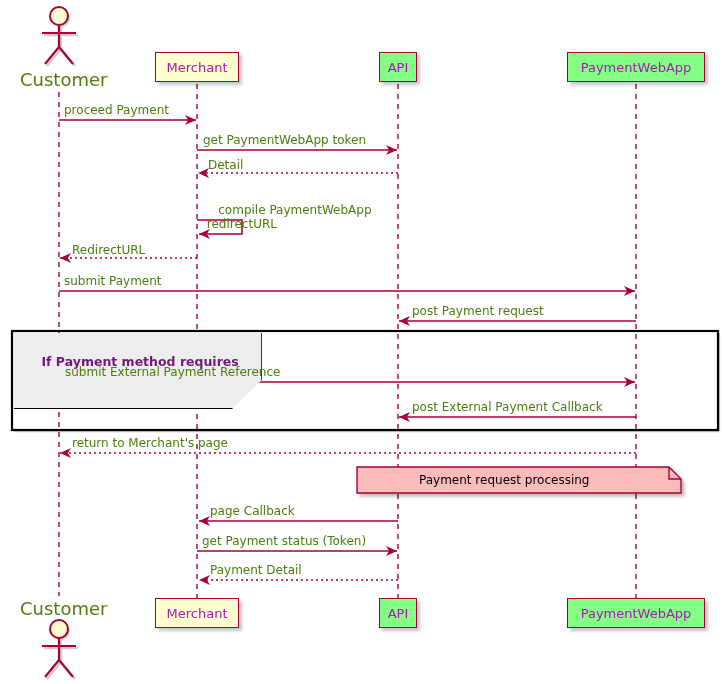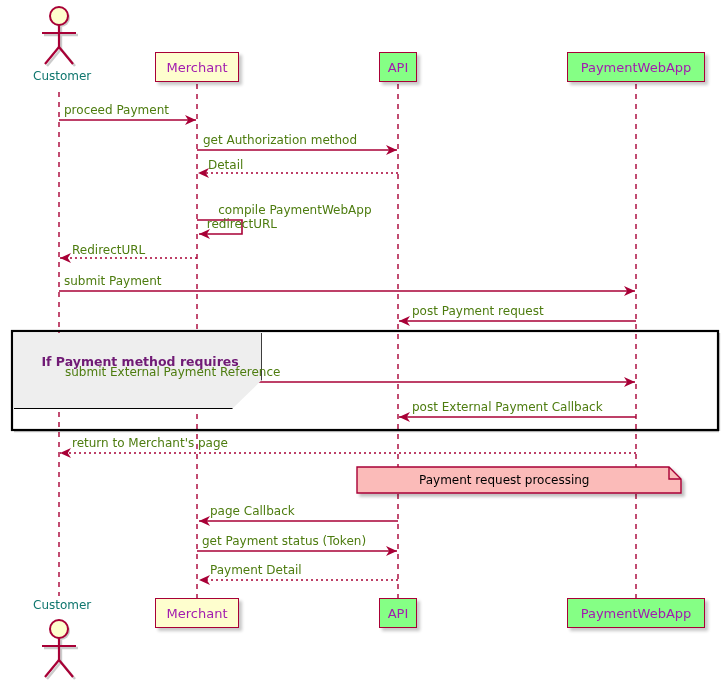--- a/index.html
+++ b/index.html
@@ -41,24 +41,23 @@
     justify-content: center;
     font-family: "DejaVu Sans", sans-serif;
     font-size: 13px;
     color: #a21caf;
     box-shadow: 3px 3px 3px rgba(0,0,0,0.22);
     white-space: nowrap;
   }
   .actor-label {
     position: absolute;
     font-family: "DejaVu Sans", sans-serif;
-    font-size: 12px;
-    color: #0f766e;
+    font-size: 18px;
+    color: #4d7c0f;
     white-space: nowrap;
-    margin-left: 13px;
   }
   .group-label {
     position: absolute;
     box-sizing: border-box;
     background: #EEEEEE;
     font-family: "DejaVu Sans", sans-serif;
     font-size: 12.5px;
     font-weight: bold;
     color: #701a75;
     padding: 3px 22px 4px 10px;
@@ -202,21 +201,21 @@
   <div class="actor-label" style="left:20px; top:598px;">Customer</div>
 
   <div class="group-label" style="left:14px; top:333px; clip-path: polygon(0 0, 100% 0, 100% 62%, 88% 100%, 0 100%);">
     <span>If Payment method requires</span><br>
   </div>
 
   <div class="note-label" style="left:419px; top:473px;">Payment request processing</div>
 
   <div class="msg-label" style="left:64px; top:103px;">proceed Payment</div>
 
-  <div class="msg-label" style="left:203px; top:133px;">get Authorization method</div>
+  <div class="msg-label" style="left:203px; top:133px;">get PaymentWebApp token</div>
 
   <div class="msg-label" style="left:208px; top:158px;">Detail</div>
 
   <div class="msg-label" style="left:203px; top:189px;">
     <span>compile PaymentWebApp
  redirectURL</span>
   </div>
 
   <div class="msg-label" style="left:72px; top:243px;">RedirectURL</div>
 

